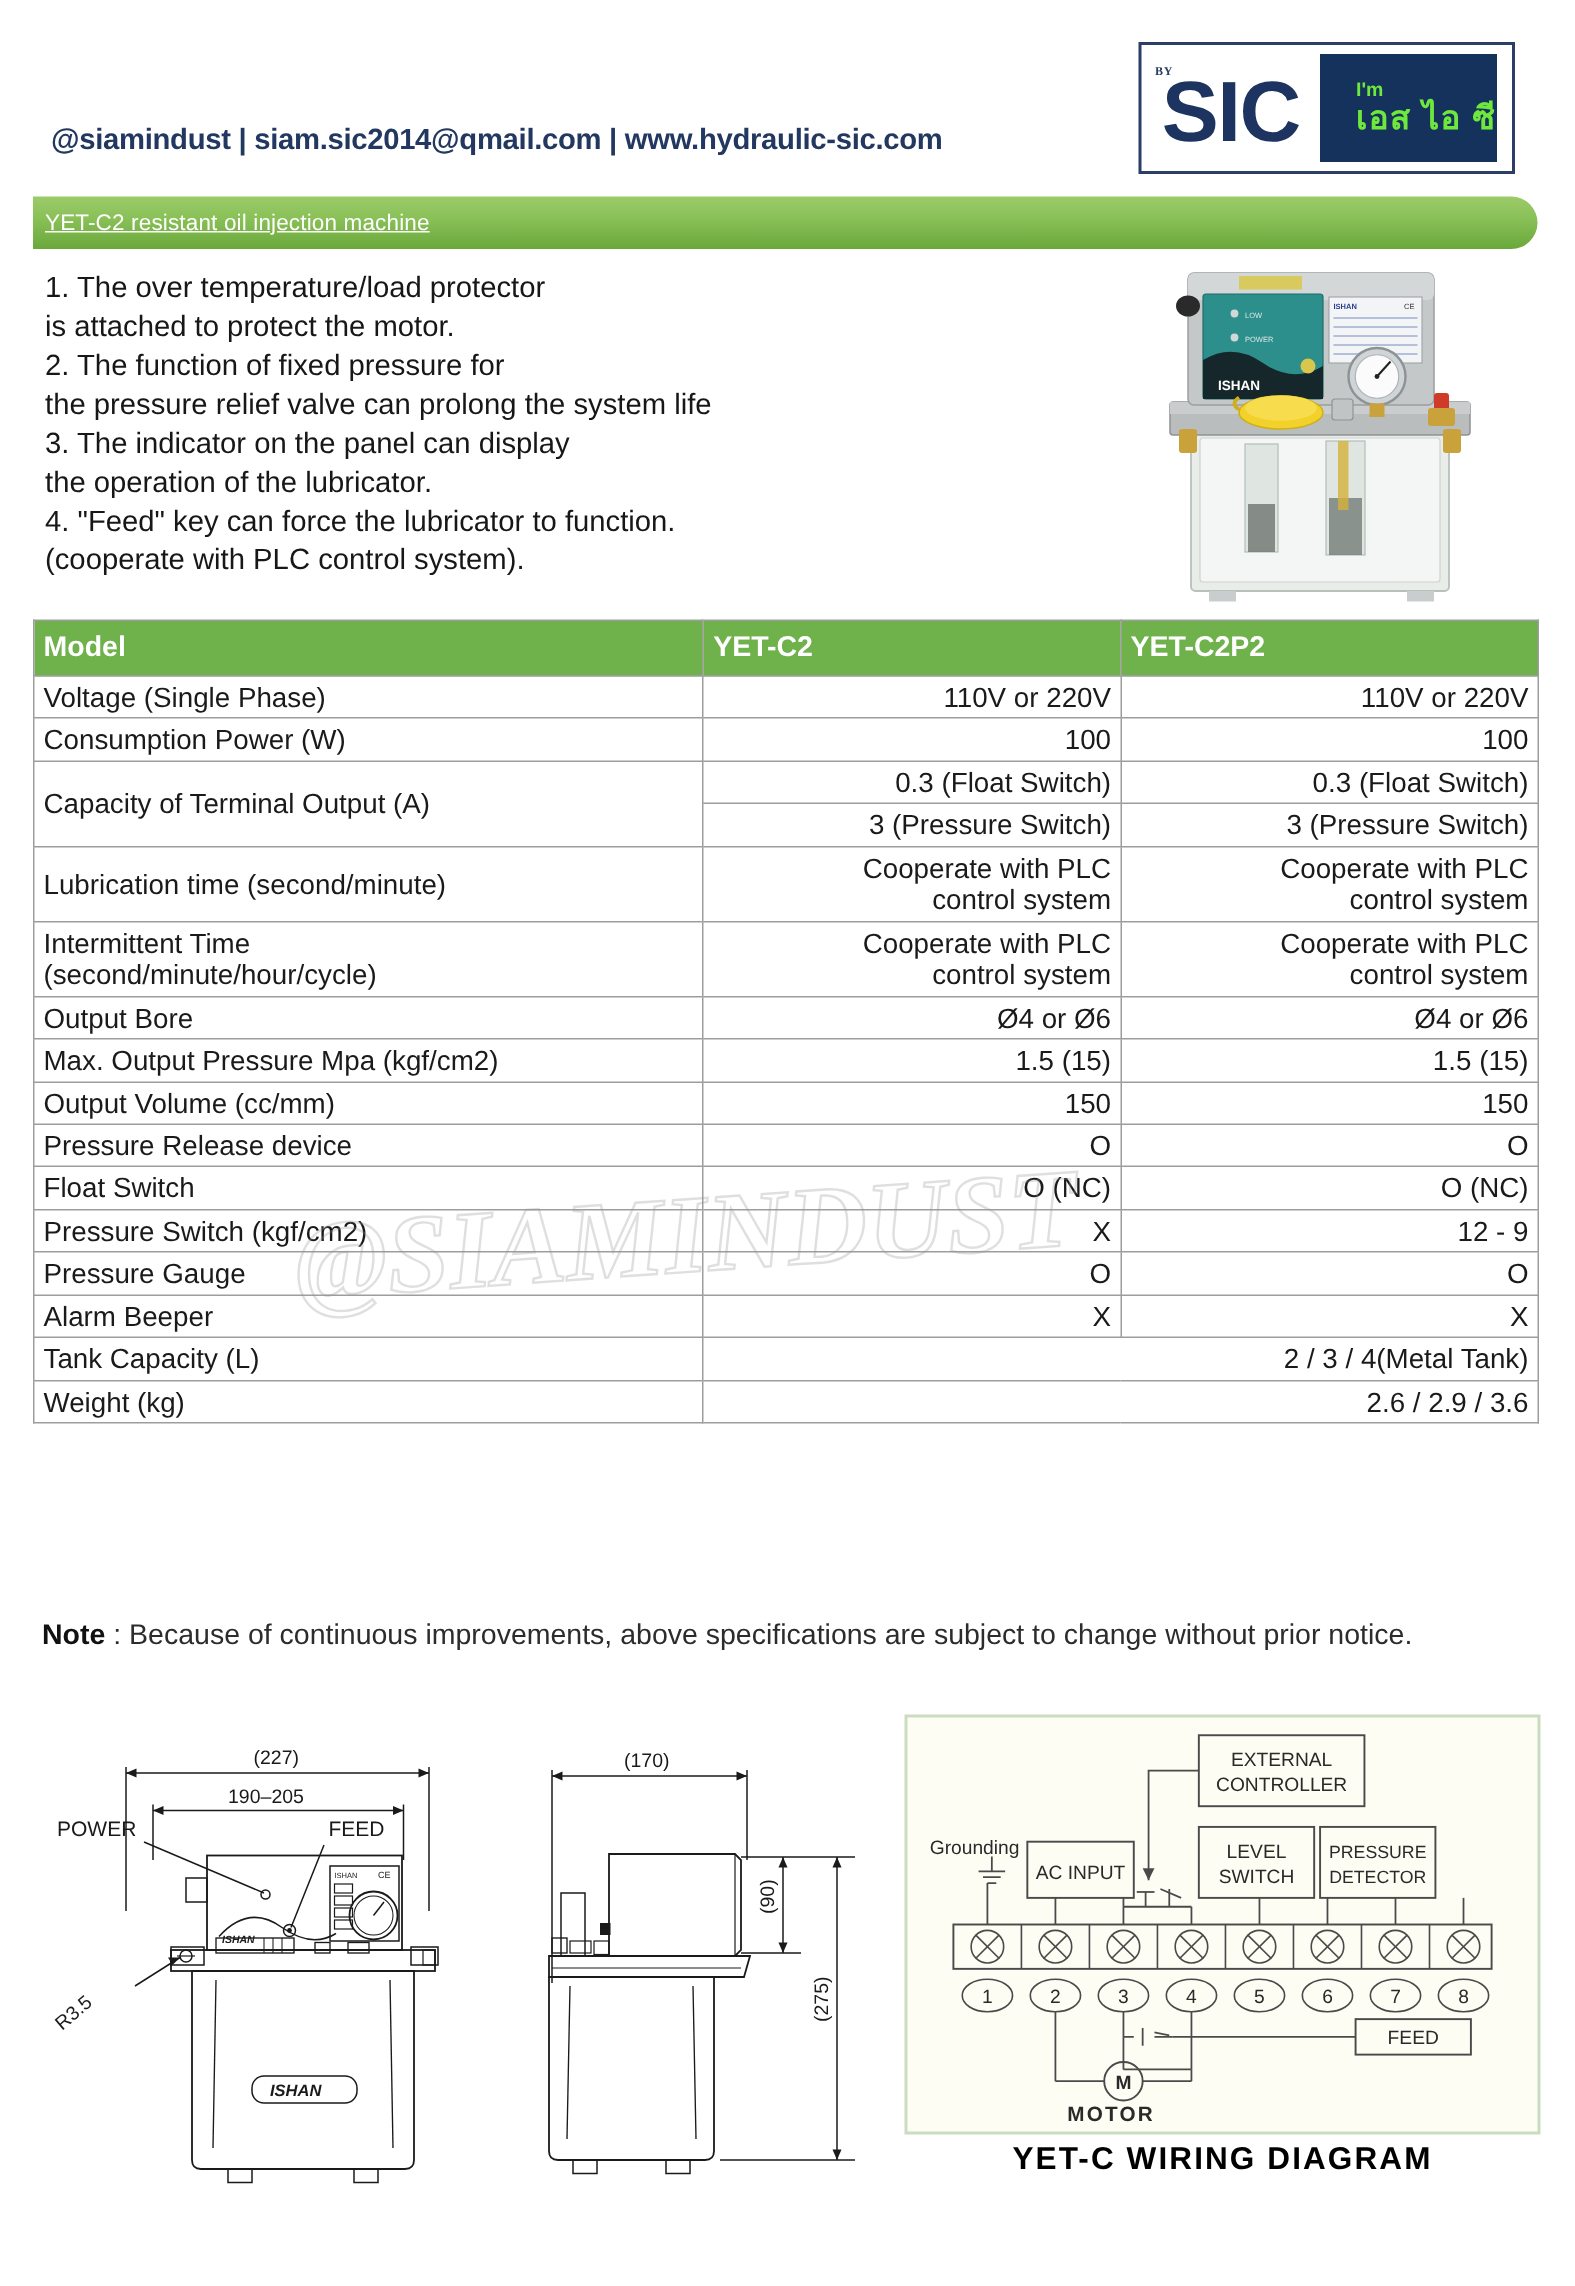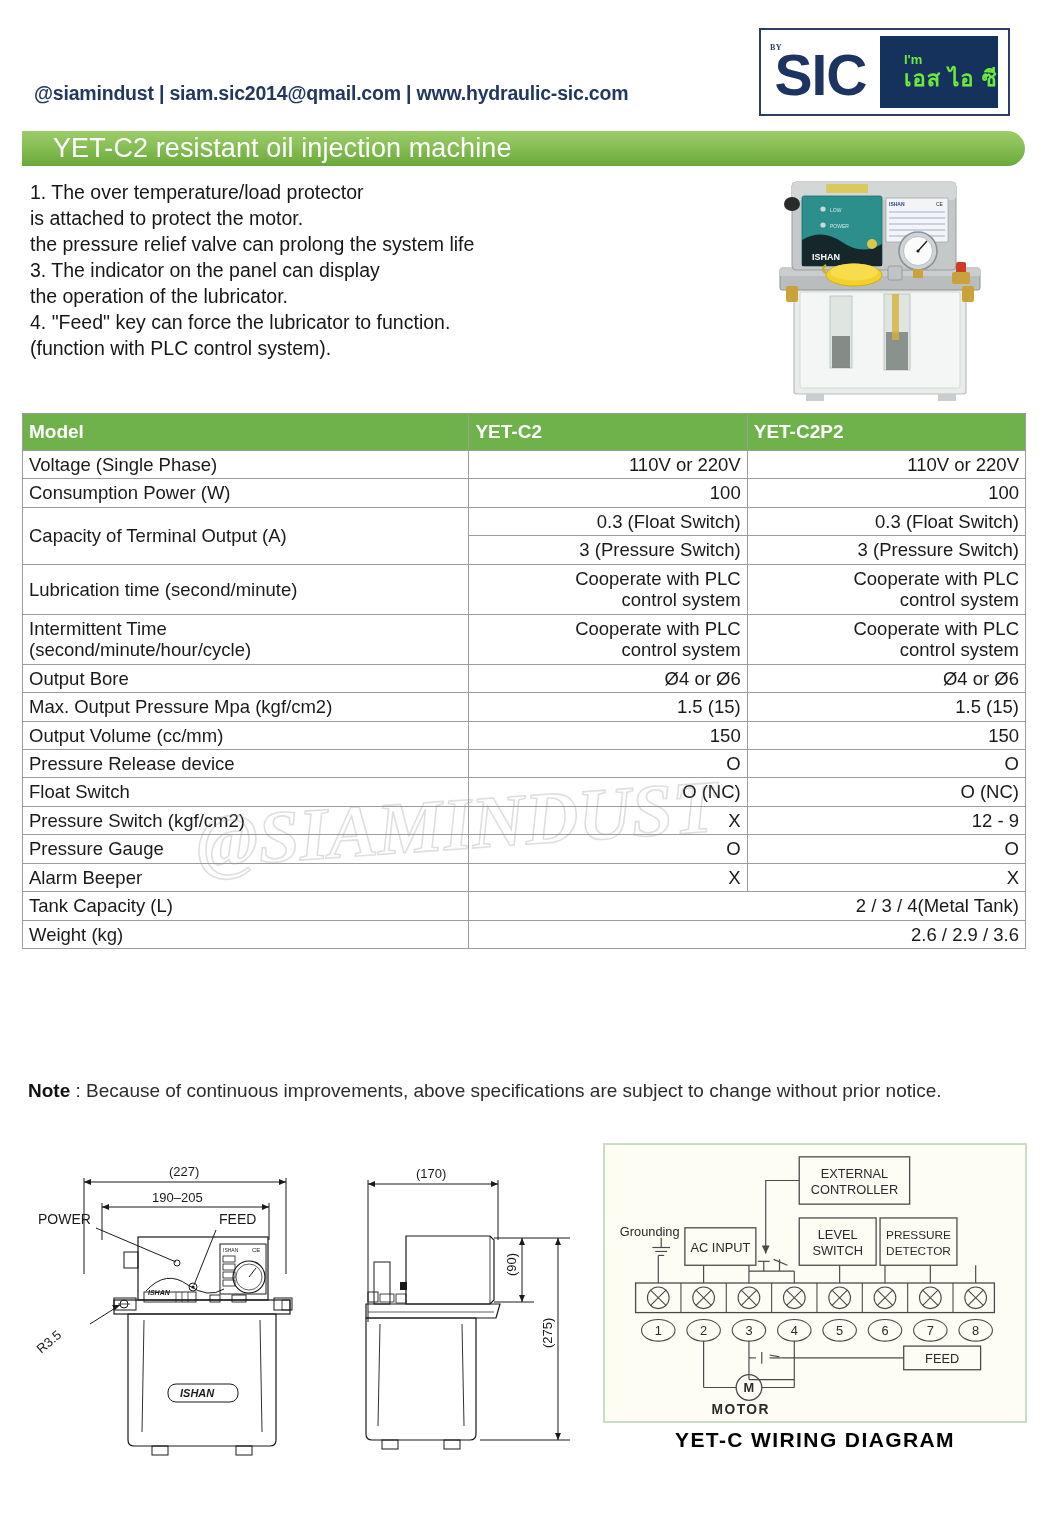--- a/index.html
+++ b/index.html
@@ -51,22 +51,22 @@
 
   
   .banner{
     position:absolute;left:22px;top:131px;
     width:1003px;height:35px;
     background:linear-gradient(to bottom,#9ccb6a 0%,#89c057 42%,#6aa83a 100%);
     border-radius:0 18px 18px 0;
     display:flex;align-items:center;
   }
   .banner-title{
-    color:#ffffff;font-size:27px;padding-left:31px;
-    letter-spacing:0.1px;white-space:nowrap;
+    color:#ffffff;font-size:15px;padding-left:8px;
+    letter-spacing:0.1px;white-space:nowrap;text-decoration:underline;
   }
   .banner-title b{font-weight:400;}
 
   
   .features{
     position:absolute;left:30px;top:180px;width:600px;
     font-size:19.5px;line-height:1.33;color:#171717;
   }
   .features div{white-space:nowrap;}
 
@@ -150,25 +150,26 @@
 
 <div class="banner">
   <div class="banner-title">
     <b>YET-C2 resistant</b><span> oil injection machine</span>
   </div>
 </div>
 
 <div class="features" id="features">
     <div>1. The over temperature/load protector</div>
     <div> is attached to protect the motor.</div>
+    <div>2. The function of fixed pressure for</div>
     <div>the pressure relief valve can prolong the system life</div>
     <div>3. The indicator on the panel can display</div>
     <div>the operation of the lubricator.</div>
     <div>4. "Feed" key can force the lubricator to function.</div>
-    <div> (function with PLC control system).</div>
+    <div> (cooperate with PLC control system).</div>
   </div>
 
 <div class="photo">
   <svg viewBox="0 0 236 240" width="236" height="240">
     <rect x="0" y="0" width="236" height="240" fill="#ffffff"></rect>
 
     <rect x="28" y="118" width="172" height="108" rx="3" fill="#e9edea" stroke="#b9bfbb" stroke-width="1.2"></rect>
     <rect x="34" y="124" width="160" height="96" rx="2" fill="#f3f6f4" stroke="#cdd3cf" stroke-width="0.8"></rect>
 
     <rect x="64" y="128" width="22" height="72" fill="#dfe5e1" stroke="#b5bcb8" stroke-width="0.8"></rect>

